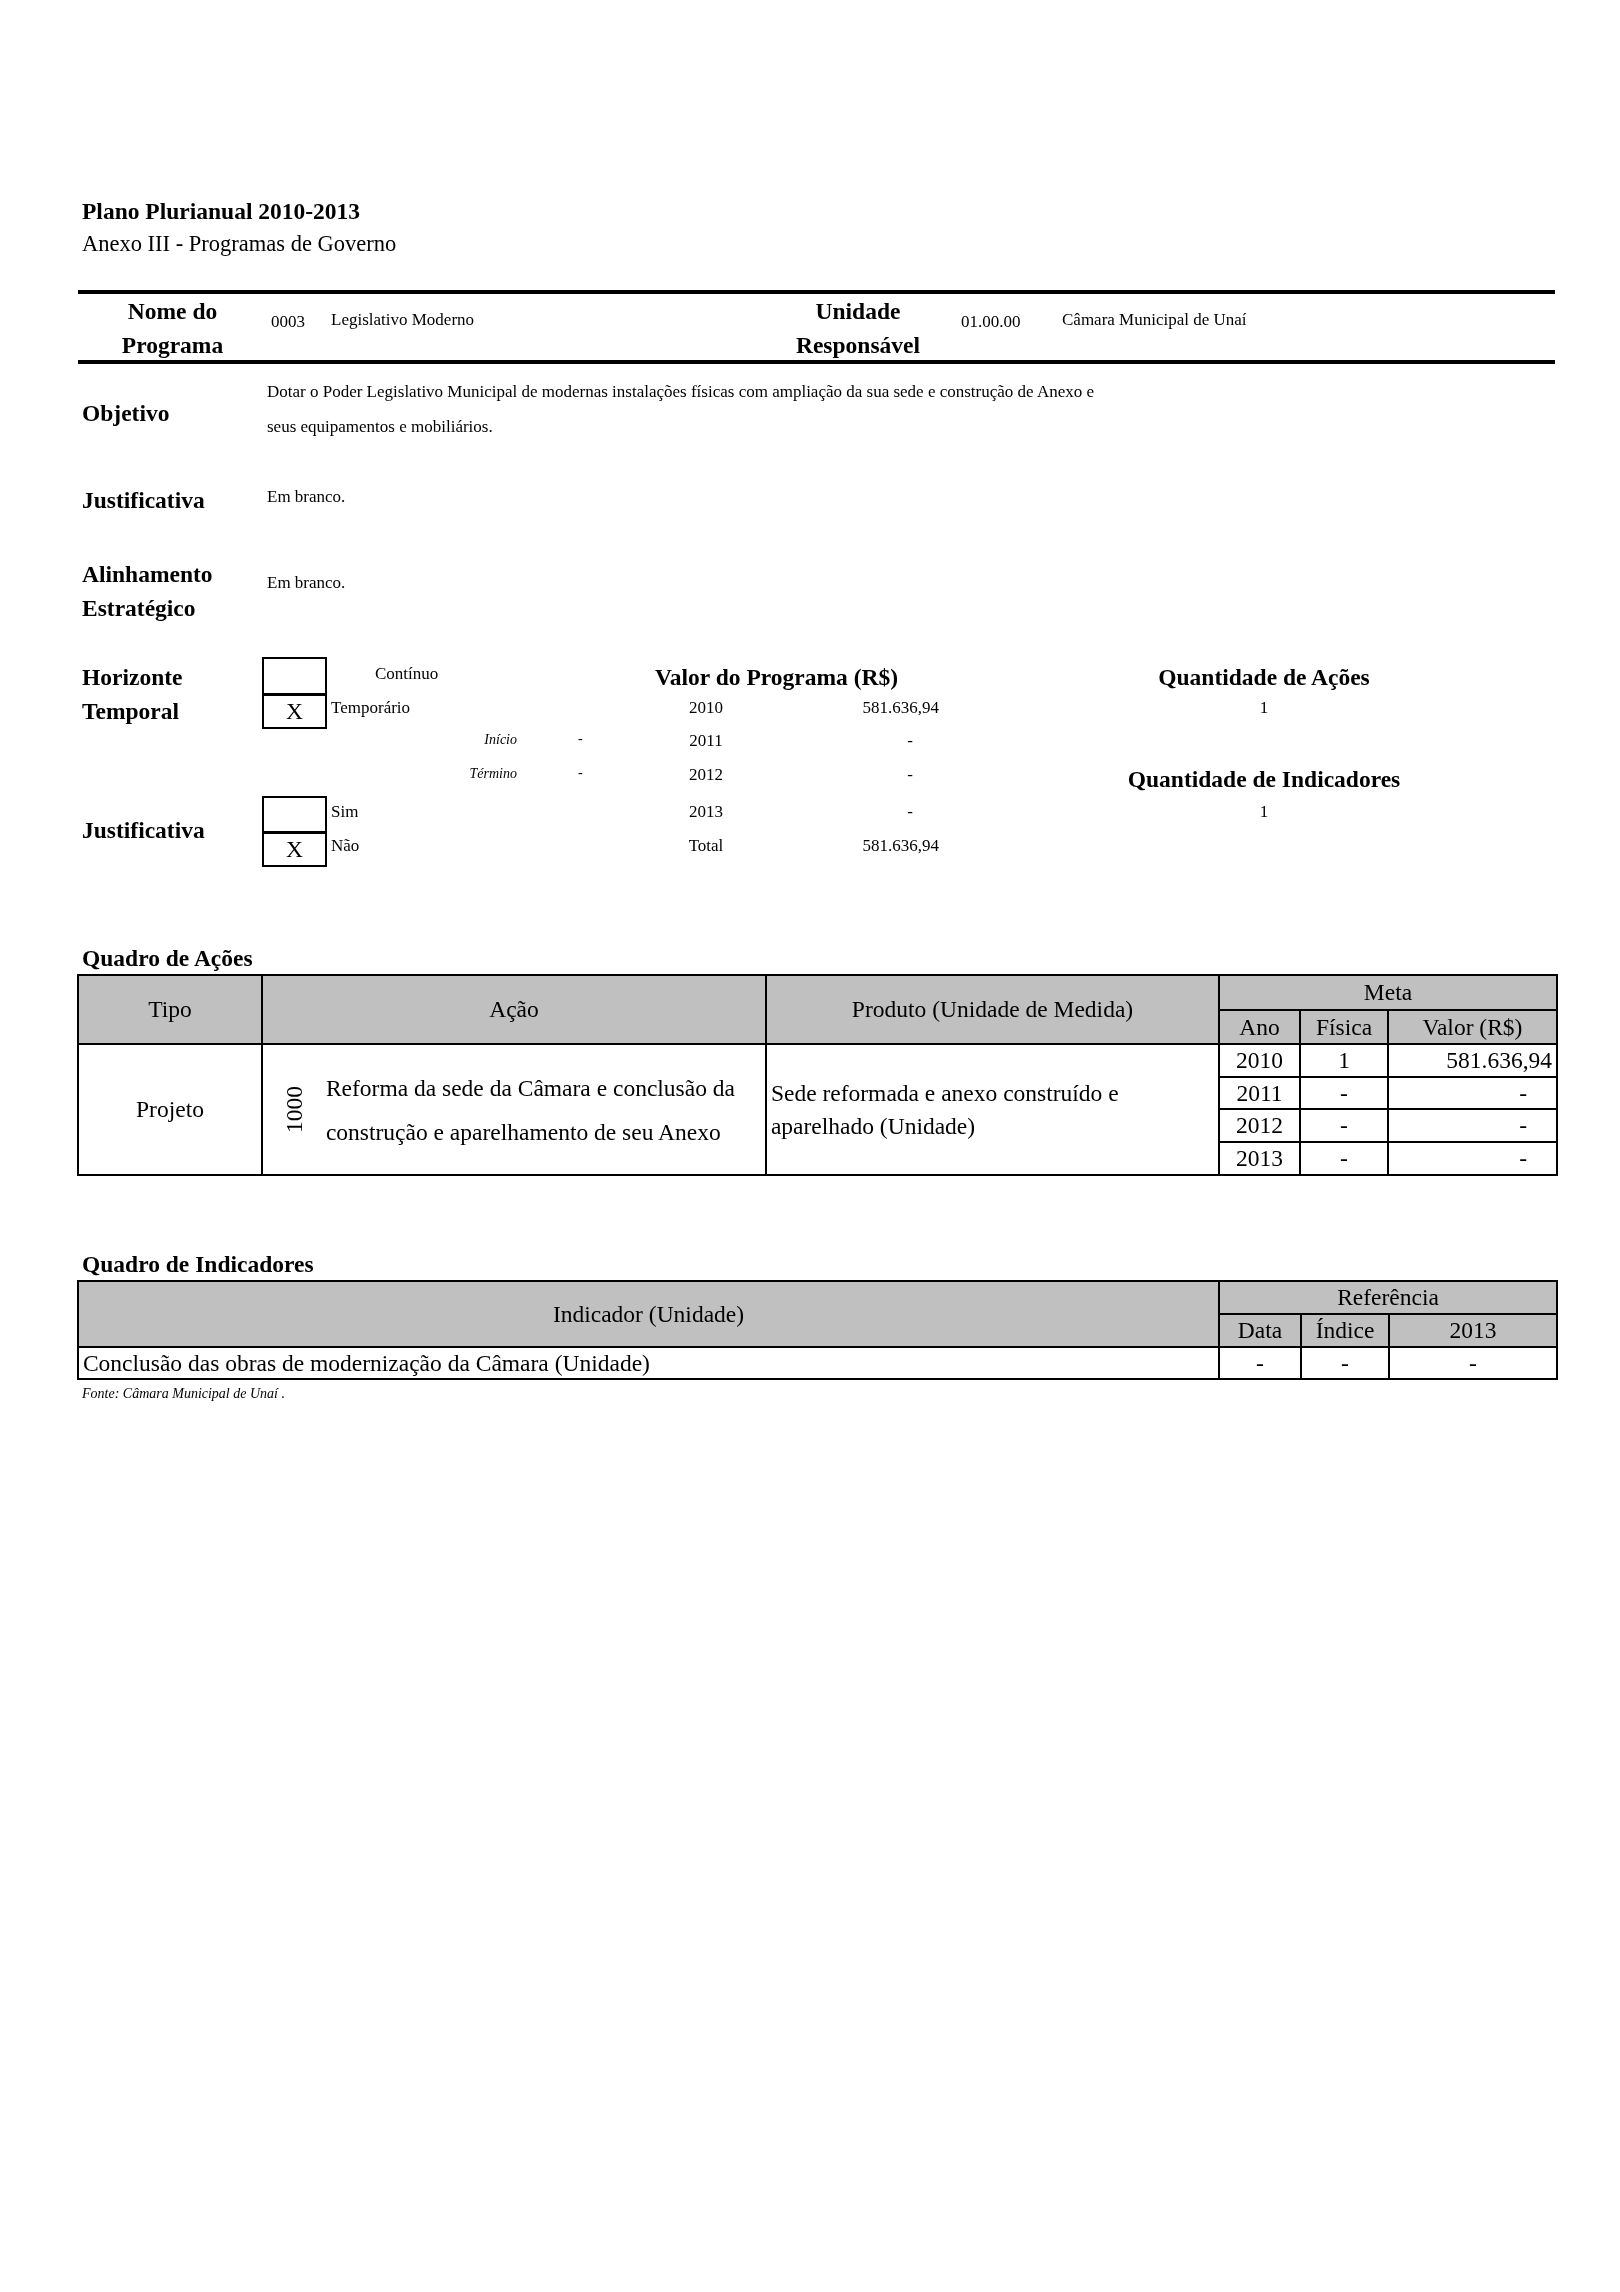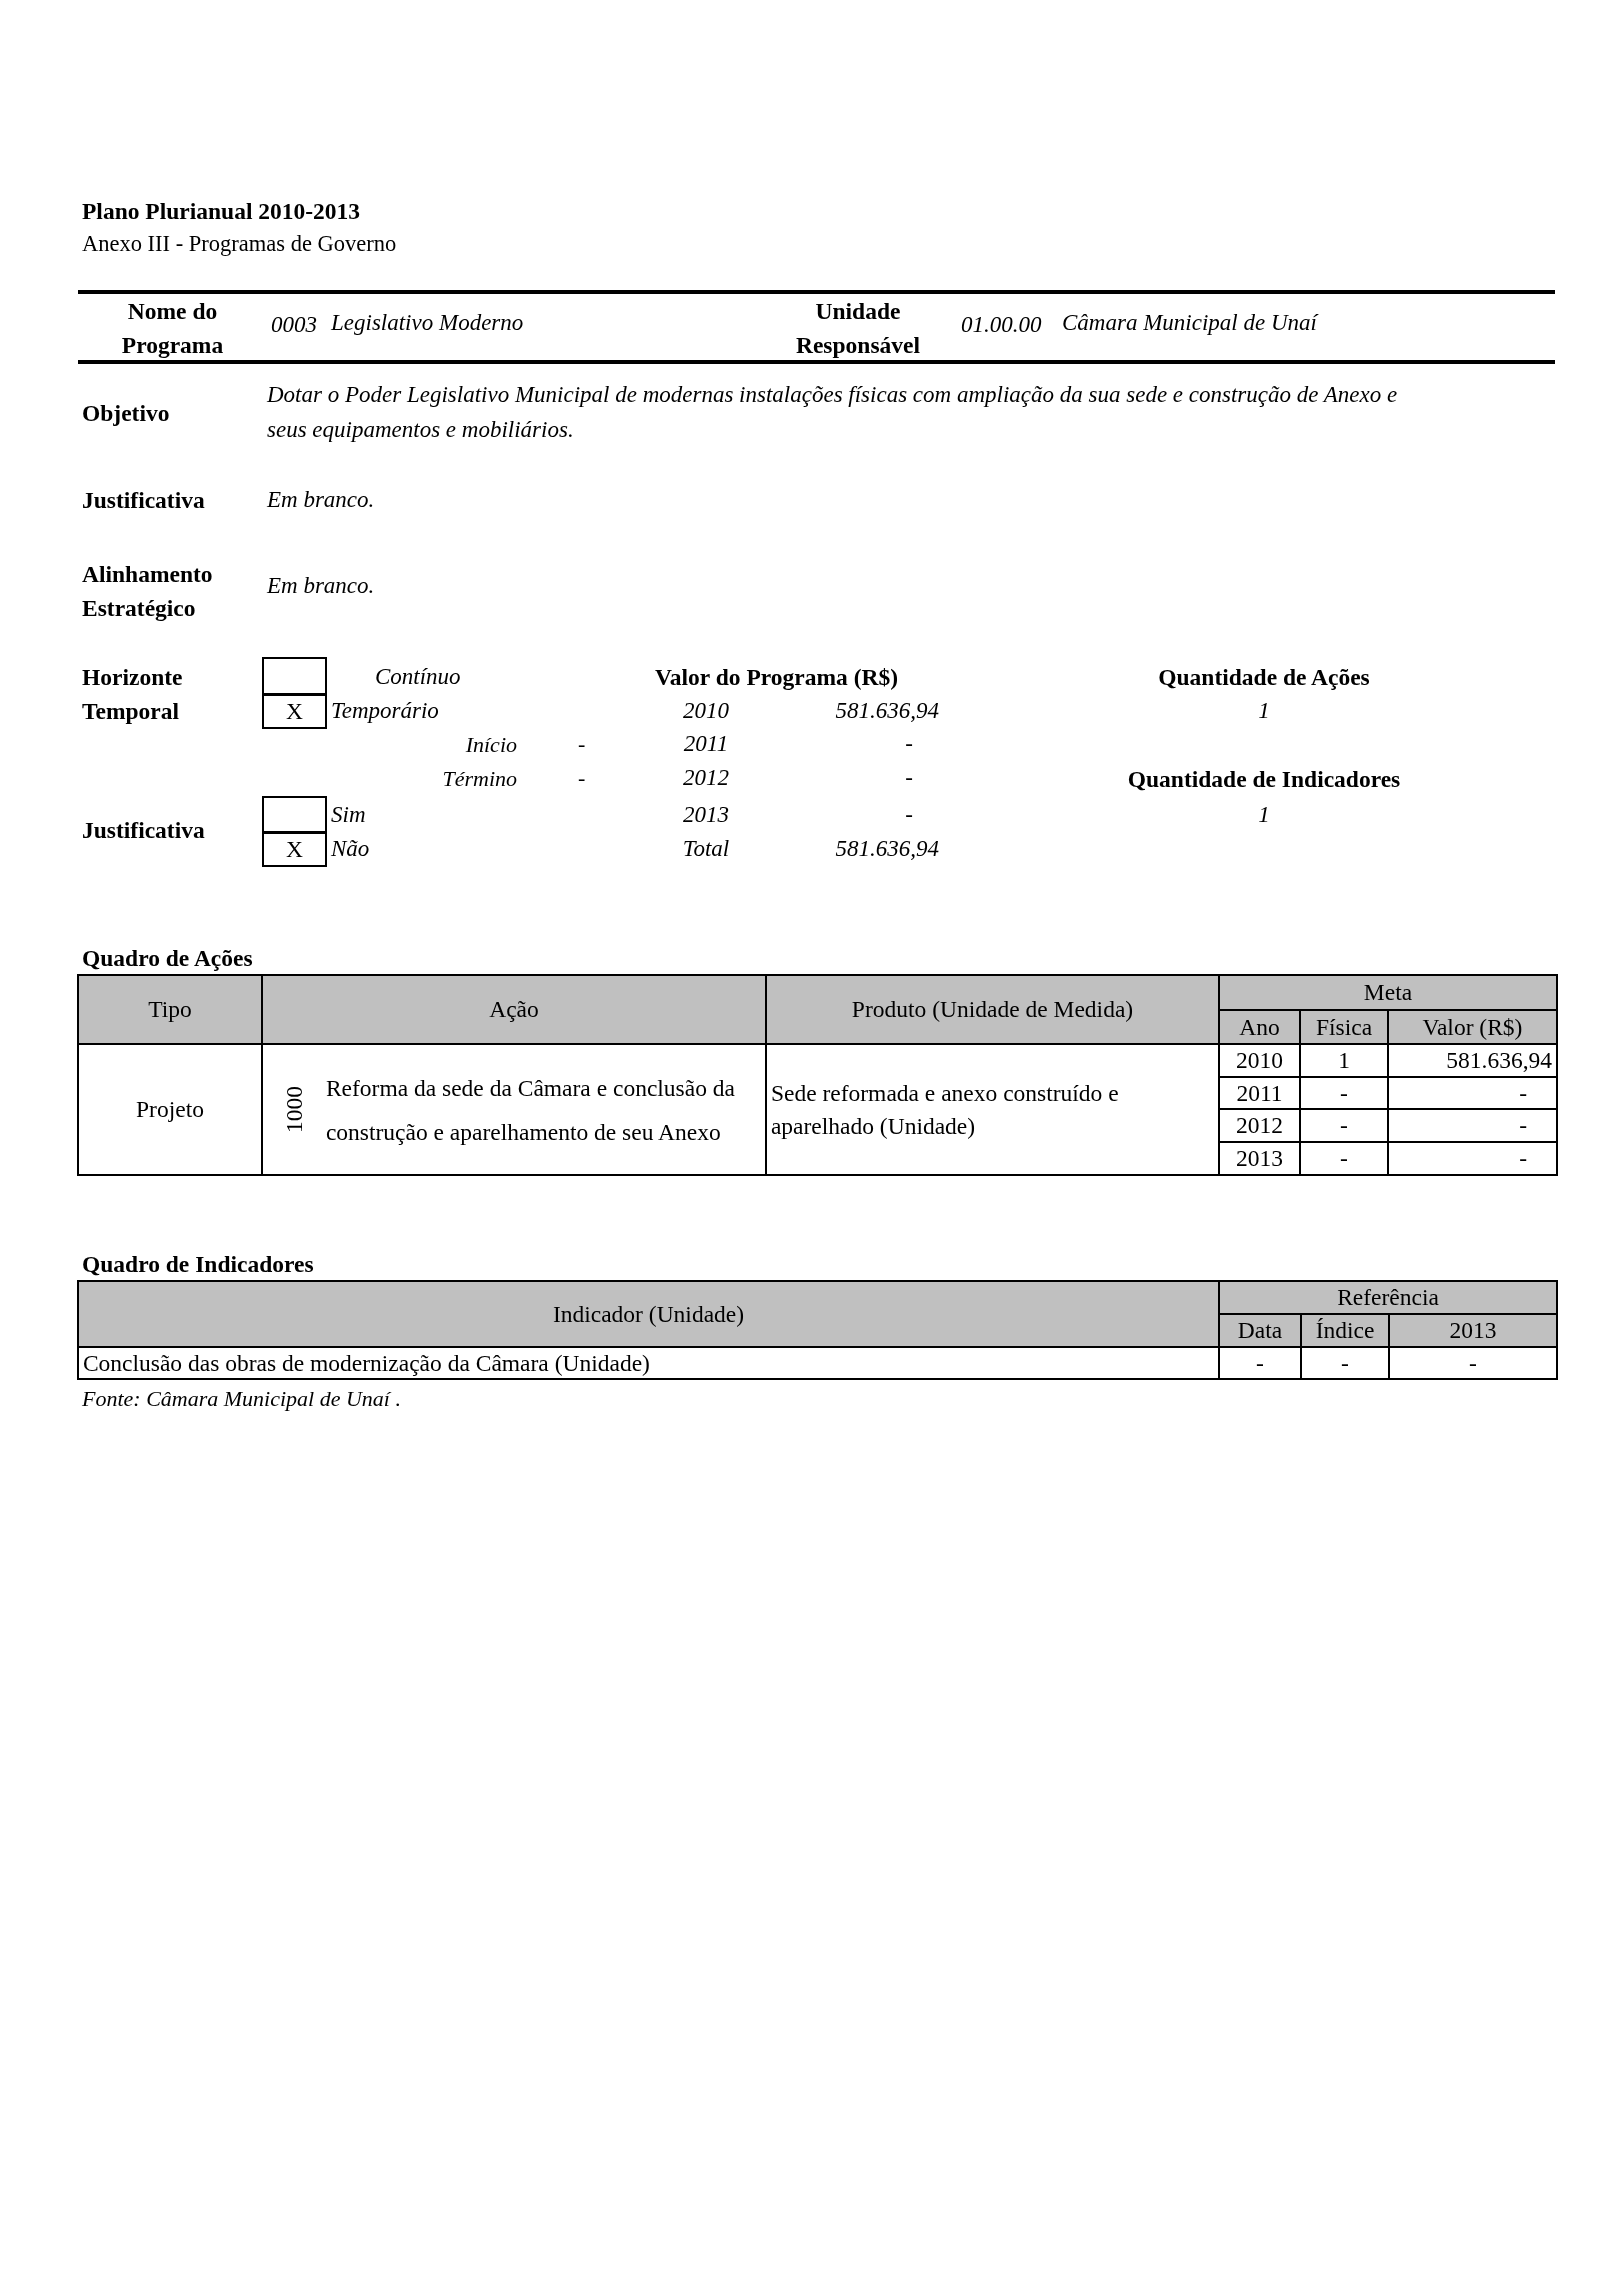--- a/index.html
+++ b/index.html
@@ -2,22 +2,22 @@
 <html><head>
 <meta charset="utf-8">
 <style>
   html, body { margin: 0; padding: 0; background: #ffffff; }
   body { width: 1620px; height: 2293px; position: relative; overflow: hidden;
          font-family: "Liberation Serif", "DejaVu Serif", serif; color: #000; }
   .abs { position: absolute; white-space: nowrap; }
   .b { font-weight: bold; }
   .i { font-style: italic; }
   .f24 { font-size: 23.5px; }
-  .f23 { font-size: 23px; font-style: italic; }
-  .f22 { font-size: 22px; }
+  .f23 { font-size: 17px; }
+  .f22 { font-size: 14px; }
   .center { text-align: center; }
   .right { text-align: right; }
 
   .title { left: 82px; top: 198px; font-size: 23.5px; font-weight: bold; }
   .subtitle { left: 82px; top: 231px; font-size: 22.5px; }
 
   .rule { position: absolute; left: 78px; width: 1477px; height: 3.9px; background: #000; }
 
   .lbl2 { position: absolute; font-weight: bold; font-size: 23.5px; line-height: 34px; text-align: center; }
 

